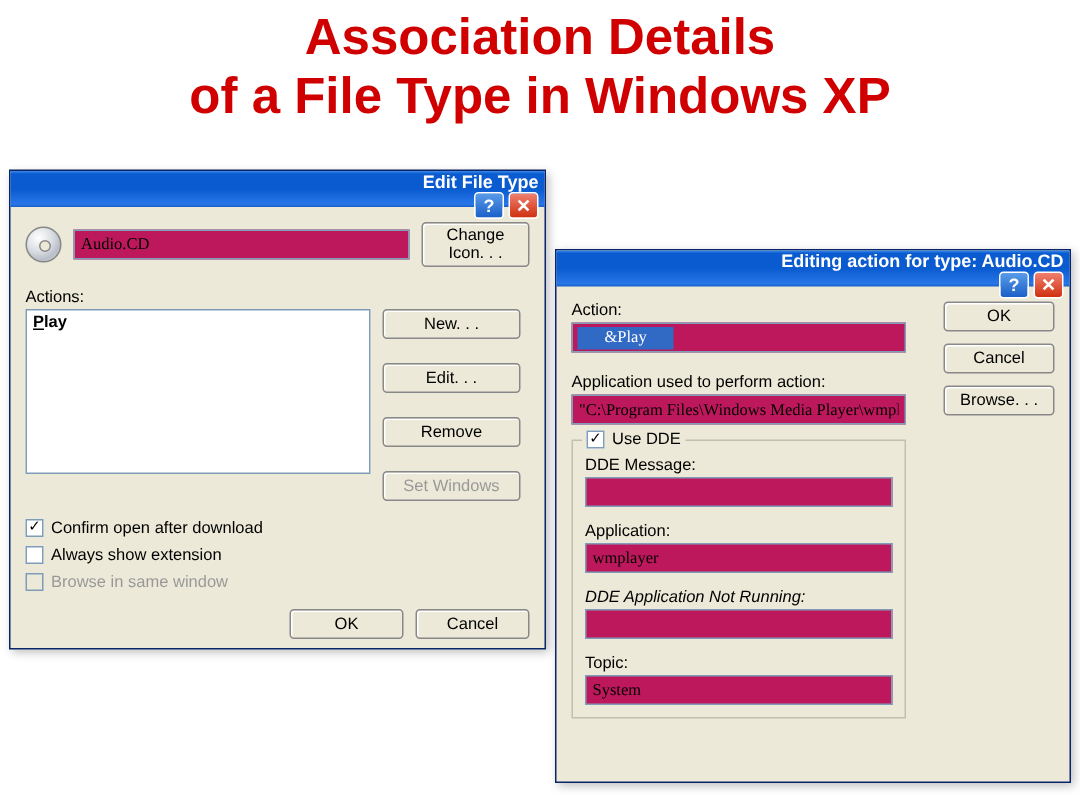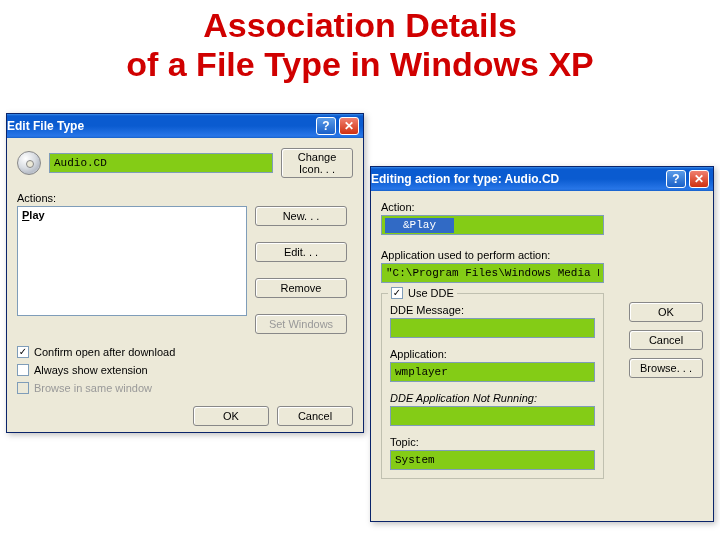--- a/index.html
+++ b/index.html
@@ -27,24 +27,25 @@
     position: absolute;
     background: #ece9d8;
     border: 1px solid #0a246a;
     box-shadow: 2px 2px 6px rgba(0,0,0,0.25);
   }
   .xp-titlebar {
     height: 24px;
     background: linear-gradient(to bottom, #3a8be8 0%, #0a5bd0 8%, #0a5bd0 50%, #2876e8 92%, #1760c8 100%);
     color: #fff;
     display: flex;
-    align-items: center;
+    align-items: flex-end;
     padding: 0 4px 0 0;
     font-weight: bold;
     font-size: 12px;
+    flex-direction: column;
   }
   .xp-titlebar .title-text { flex: 1; }
   .xp-tb-btns { display: flex; gap: 3px; }
   .xp-tb-btn {
     width: 20px; height: 18px;
     border: 1px solid #fff;
     border-radius: 3px;
     display: flex; align-items: center; justify-content: center;
     font-weight: bold; font-size: 12px; color: #fff;
   }
@@ -59,24 +60,24 @@
     padding: 2px 4px;
     font-family: Tahoma, Arial, sans-serif;
     font-size: 11px;
     text-align: center;
     min-height: 20px;
     display: inline-flex;
     align-items: center; justify-content: center;
   }
   .xp-button.disabled { color: #999; }
   .xp-input {
-    background: #84cc16;
+    background: #be185d;
     border: 1px solid #7f9db9;
     padding: 2px 4px;
-    font-family: Liberation Mono, monospace;
+    font-family: Liberation Serif, serif;
     font-size: 11px;
     height: 20px;
   }
   .xp-listbox {
     background: #fff;
     border: 1px solid #7f9db9;
   }
   .xp-checkbox {
     display: inline-flex; align-items: center; gap: 5px;
     margin: 2px 0;
@@ -169,21 +170,21 @@
 </div>
 
 <div class="xp-dialog" style="left:370px; top:166px; width:344px; height:356px;">
   <div class="xp-titlebar">
     <span class="title-text">Editing action for type: Audio.CD</span>
     <div class="xp-tb-btns">
       <div class="xp-tb-btn xp-tb-help">?</div>
       <div class="xp-tb-btn xp-tb-close">✕</div>
     </div>
   </div>
-  <div class="dialog-body" style="display:flex; gap:25px;align-items:center;">
+  <div class="dialog-body" style="display:flex; gap:25px;">
     <div style="flex:1;">
       <div>Action:</div>
       <div class="xp-input" style="width:100%; height:20px; padding:2px 3px; margin-top:2px;">
         <span class="sel-text">&amp;Play</span>
       </div>
 
       <div style="margin-top:14px;">Application used to perform action:</div>
       <input class="xp-input" style="width: 100%; margin-top: 2px;" value="&quot;C:\Program Files\Windows Media Player\wmpl">
 
       <div class="group-box" style="margin-top:10px;">

